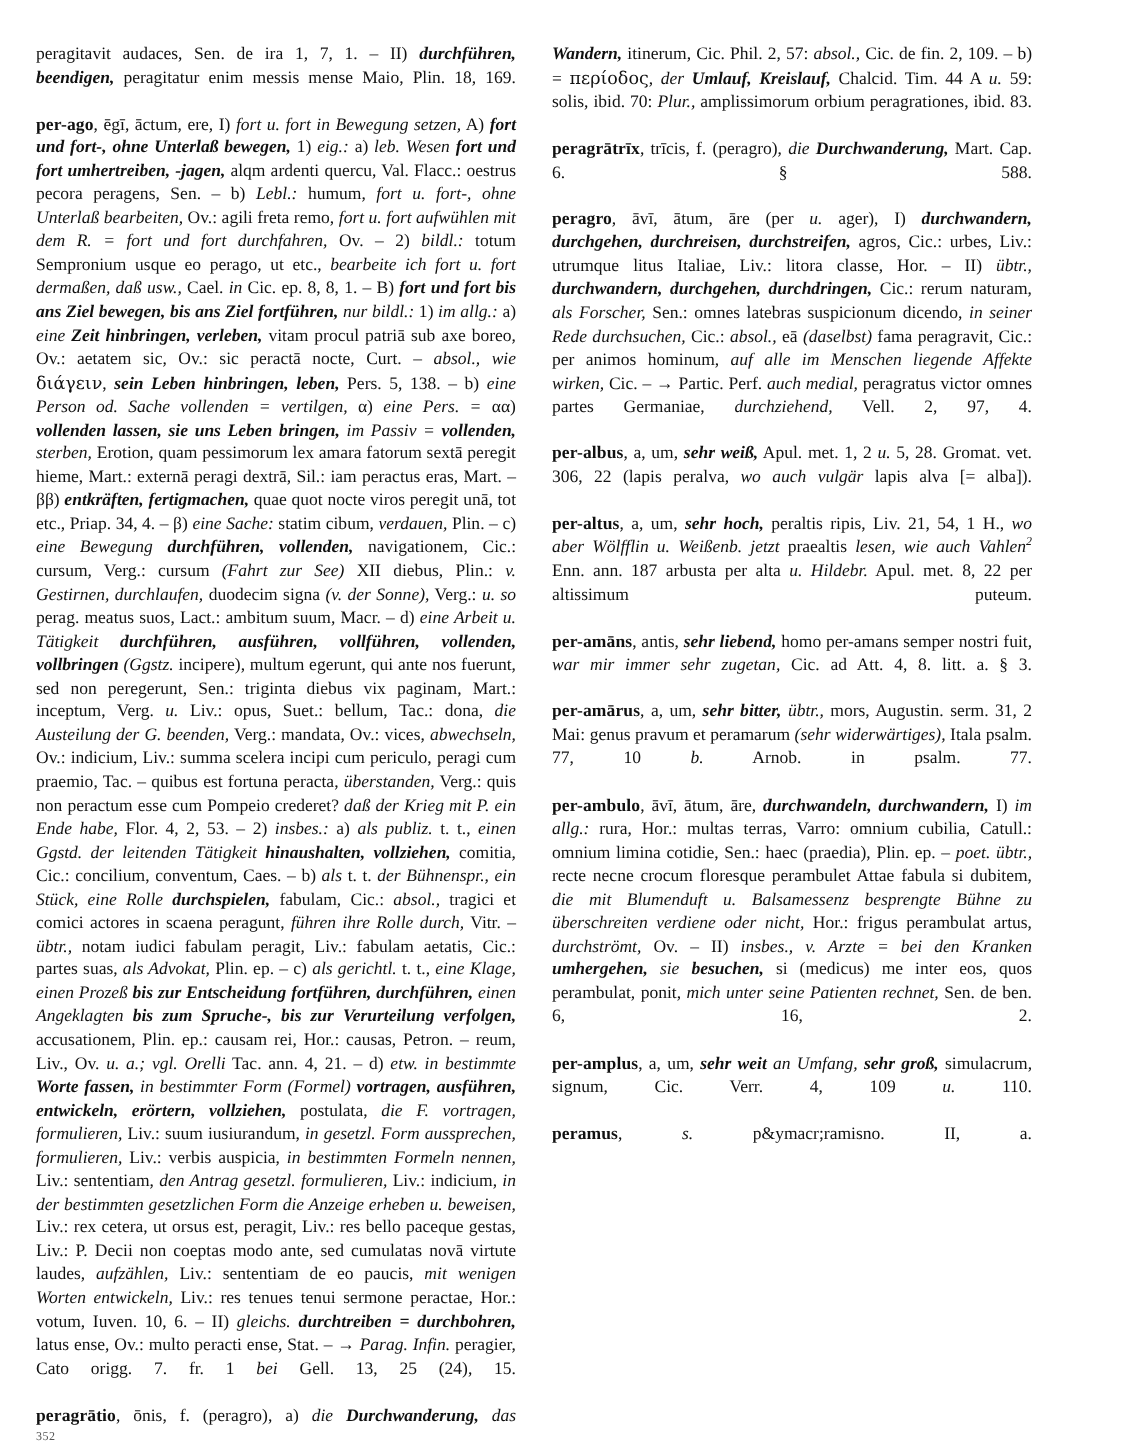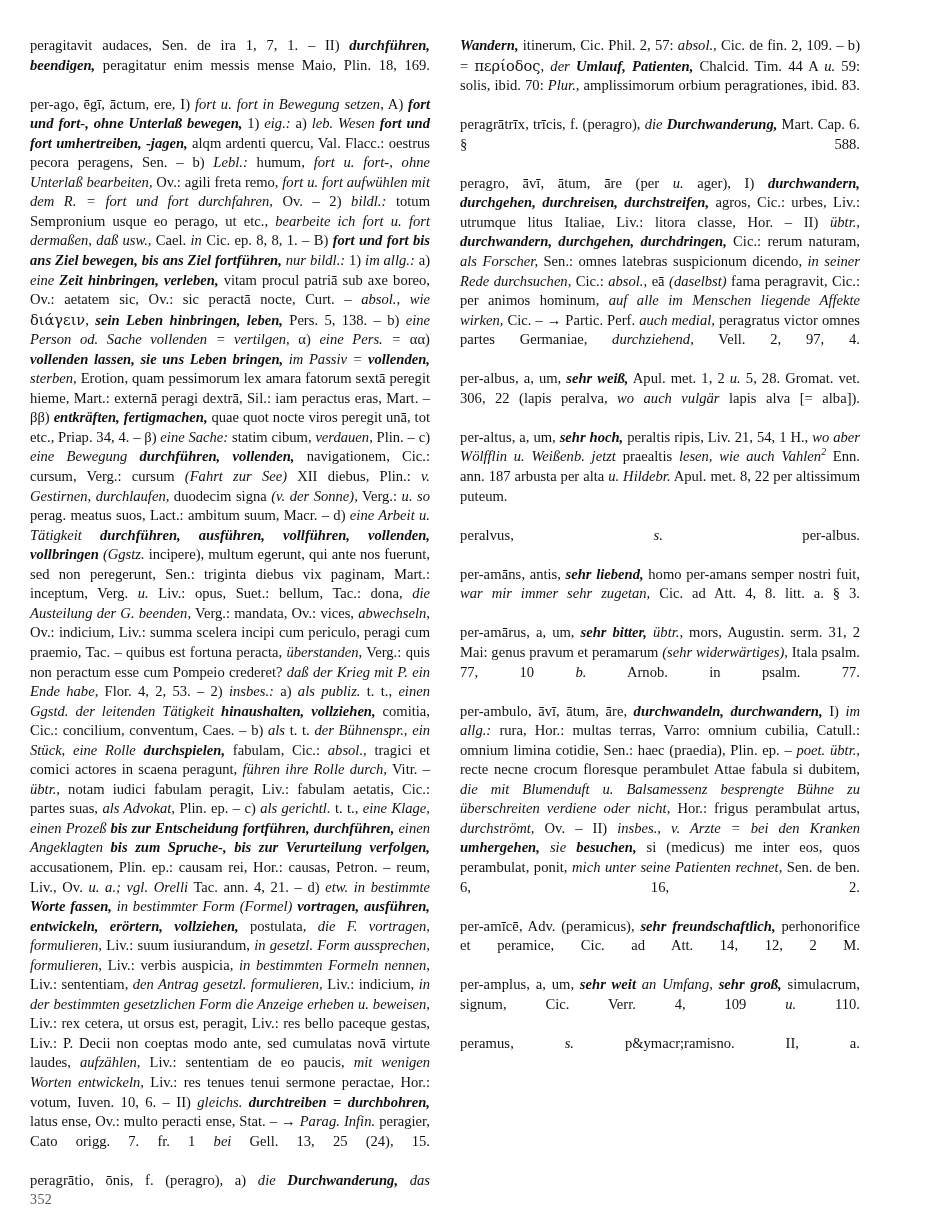--- a/index.html
+++ b/index.html
@@ -42,41 +42,41 @@
   }
   .entry {
     margin: 0;
     padding: 0;
     text-align: justify;
     text-indent: 0;
   }
   .entry + .entry { margin-top: 0; }
   
   b.hw {
-    font-weight: normal;
+    font-weight: bold;
     letter-spacing: 0.1px;
   }
   
   i.g {
     font-weight: bold;
     font-style: italic;
   }
   
   i.it {
     font-style: italic;
     font-weight: normal;
   }
   
   .gr { font-family: "DejaVu Serif", serif; font-style: normal; }
   sup { font-size: 0.68em; vertical-align: super; line-height: 0; }
   .folio {
     position: absolute;
     left: 30px;
     top: 1178px;
-    font-size: 14px;
+    font-size: 10px;
     color: #555555;
     font-family: "Liberation Serif", "DejaVu Serif", serif;
     letter-spacing: 0.4px;
   }
   
   .entry:after {
     content: "";
     display: inline-block;
     width: 100%;
   }
@@ -87,30 +87,28 @@
 <div class="page">
   <div class="columns">
 
     <div class="col">
       <p class="entry">peragitavit audaces, Sen. de ira 1, 7, 1. – II) <i class="g">durchführen, beendigen,</i> peragitatur enim messis mense Maio, Plin. 18, 169.</p>
       <p class="entry"><b class="hw">per-ago</b>, ēgī, āctum, ere, I) <i class="it">fort u. fort in Bewegung setzen,</i> A) <i class="g">fort und fort-, ohne Unterlaß bewegen,</i> 1) <i class="it">eig.:</i> a) <i class="it">leb. Wesen</i> <i class="g">fort und fort umhertreiben, -jagen,</i> alqm ardenti quercu, Val. Flacc.: oestrus pecora peragens, Sen. – b) <i class="it">Lebl.:</i> humum, <i class="it">fort u. fort-, ohne Unterlaß bearbeiten,</i> Ov.: agili freta remo, <i class="it">fort u. fort aufwühlen mit dem R. = fort und fort durchfahren,</i> Ov. – 2) <i class="it">bildl.:</i> totum Sempronium usque eo perago, ut etc., <i class="it">bearbeite ich fort u. fort dermaßen, daß usw.,</i> Cael. <i class="it">in</i> Cic. ep. 8, 8, 1. – B) <i class="g">fort und fort bis ans Ziel bewegen, bis ans Ziel fortführen,</i> <i class="it">nur bildl.:</i> 1) <i class="it">im allg.:</i> a) <i class="it">eine</i> <i class="g">Zeit hinbringen, verleben,</i> vitam procul patriā sub axe boreo, Ov.: aetatem sic, Ov.: sic peractā nocte, Curt. – <i class="it">absol., wie</i> <span class="gr">διάγειν</span>, <i class="g">sein Leben hinbringen, leben,</i> Pers. 5, 138. – b) <i class="it">eine Person od. Sache vollenden = vertilgen,</i> α) <i class="it">eine Pers. =</i> αα) <i class="g">vollenden lassen, sie uns Leben bringen,</i> <i class="it">im Passiv =</i> <i class="g">vollenden,</i> <i class="it">sterben,</i> Erotion, quam pessimorum lex amara fatorum sextā peregit hieme, Mart.: externā peragi dextrā, Sil.: iam peractus eras, Mart. – ββ) <i class="g">entkräften, fertigmachen,</i> quae quot nocte viros peregit unā, tot etc., Priap. 34, 4. – β) <i class="it">eine Sache:</i> statim cibum, <i class="it">verdauen,</i> Plin. – c) <i class="it">eine Bewegung</i> <i class="g">durchführen, vollenden,</i> navigationem, Cic.: cursum, Verg.: cursum <i class="it">(Fahrt zur See)</i> XII diebus, Plin.: <i class="it">v. Gestirnen, durchlaufen,</i> duodecim signa <i class="it">(v. der Sonne),</i> Verg.: <i class="it">u. so</i> perag. meatus suos, Lact.: ambitum suum, Macr. – d) <i class="it">eine Arbeit u. Tätigkeit</i> <i class="g">durchführen, ausführen, vollführen, vollenden, vollbringen</i> <i class="it">(Ggstz.</i> incipere), multum egerunt, qui ante nos fuerunt, sed non peregerunt, Sen.: triginta diebus vix paginam, Mart.: inceptum, Verg. <i class="it">u.</i> Liv.: opus, Suet.: bellum, Tac.: dona, <i class="it">die Austeilung der G. beenden,</i> Verg.: mandata, Ov.: vices, <i class="it">abwechseln,</i> Ov.: indicium, Liv.: summa scelera incipi cum periculo, peragi cum praemio, Tac. – quibus est fortuna peracta, <i class="it">überstanden,</i> Verg.: quis non peractum esse cum Pompeio crederet? <i class="it">daß der Krieg mit P. ein Ende habe,</i> Flor. 4, 2, 53. – 2) <i class="it">insbes.:</i> a) <i class="it">als publiz.</i> t. t., <i class="it">einen Ggstd. der leitenden Tätigkeit</i> <i class="g">hinaushalten, vollziehen,</i> comitia, Cic.: concilium, conventum, Caes. – b) <i class="it">als</i> t. t. <i class="it">der Bühnenspr., ein Stück, eine Rolle</i> <i class="g">durchspielen,</i> fabulam, Cic.: <i class="it">absol.,</i> tragici et comici actores in scaena peragunt, <i class="it">führen ihre Rolle durch,</i> Vitr. – <i class="it">übtr.,</i> notam iudici fabulam peragit, Liv.: fabulam aetatis, Cic.: partes suas, <i class="it">als Advokat,</i> Plin. ep. – c) <i class="it">als gerichtl.</i> t. t., <i class="it">eine Klage, einen Prozeß</i> <i class="g">bis zur Entscheidung fortführen, durchführen,</i> <i class="it">einen Angeklagten</i> <i class="g">bis zum Spruche-, bis zur Verurteilung verfolgen,</i> accusationem, Plin. ep.: causam rei, Hor.: causas, Petron. – reum, Liv., Ov. <i class="it">u. a.; vgl. Orelli</i> Tac. ann. 4, 21. – d) <i class="it">etw. in bestimmte</i> <i class="g">Worte fassen,</i> <i class="it">in bestimmter Form (Formel)</i> <i class="g">vortragen, ausführen, entwickeln, erörtern, vollziehen,</i> postulata, <i class="it">die F. vortragen, formulieren,</i> Liv.: suum iusiurandum, <i class="it">in gesetzl. Form aussprechen, formulieren,</i> Liv.: verbis auspicia, <i class="it">in bestimmten Formeln nennen,</i> Liv.: sententiam, <i class="it">den Antrag gesetzl. formulieren,</i> Liv.: indicium, <i class="it">in der bestimmten gesetzlichen Form die Anzeige erheben u. beweisen,</i> Liv.: rex cetera, ut orsus est, peragit, Liv.: res bello paceque gestas, Liv.: P. Decii non coeptas modo ante, sed cumulatas novā virtute laudes, <i class="it">aufzählen,</i> Liv.: sententiam de eo paucis, <i class="it">mit wenigen Worten entwickeln,</i> Liv.: res tenues tenui sermone peractae, Hor.: votum, Iuven. 10, 6. – II) <i class="it">gleichs.</i> <i class="g">durchtreiben = durchbohren,</i> latus ense, Ov.: multo peracti ense, Stat. – → <i class="it">Parag. Infin.</i> peragier, Cato origg. 7. fr. 1 <i class="it">bei</i> Gell. 13, 25 (24), 15.</p>
       <p class="entry"><b class="hw">peragrātio</b>, ōnis, f. (peragro), a) <i class="it">die</i> <i class="g">Durchwanderung,</i> <i class="it">das</i></p>
     </div>
 
     <div class="col">
-      <p class="entry"><i class="g">Wandern,</i> itinerum, Cic. Phil. 2, 57: <i class="it">absol.,</i> Cic. de fin. 2, 109. – b) = <span class="gr">περίοδος</span>, <i class="it">der</i> <i class="g">Umlauf, Patienten,</i> Chalcid. Tim. 44 A <i class="it">u.</i> 59: solis, ibid. 70: <i class="it">Plur.,</i> amplissimorum orbium peragrationes, ibid. 83.</p>
+      <p class="entry"><i class="g">Wandern,</i> itinerum, Cic. Phil. 2, 57: <i class="it">absol.,</i> Cic. de fin. 2, 109. – b) = <span class="gr">περίοδος</span>, <i class="it">der</i> <i class="g">Umlauf, Kreislauf,</i> Chalcid. Tim. 44 A <i class="it">u.</i> 59: solis, ibid. 70: <i class="it">Plur.,</i> amplissimorum orbium peragrationes, ibid. 83.</p>
       <p class="entry"><b class="hw">peragrātrīx</b>, trīcis, f. (peragro), <i class="it">die</i> <i class="g">Durchwanderung,</i> Mart. Cap. 6. § 588.</p>
       <p class="entry"><b class="hw">peragro</b>, āvī, ātum, āre (per <i class="it">u.</i> ager), I) <i class="g">durchwandern, durchgehen, durchreisen, durchstreifen,</i> agros, Cic.: urbes, Liv.: utrumque litus Italiae, Liv.: litora classe, Hor. – II) <i class="it">übtr.,</i> <i class="g">durchwandern, durchgehen, durchdringen,</i> Cic.: rerum naturam, <i class="it">als Forscher,</i> Sen.: omnes latebras suspicionum dicendo, <i class="it">in seiner Rede durchsuchen,</i> Cic.: <i class="it">absol.,</i> eā <i class="it">(daselbst)</i> fama peragravit, Cic.: per animos hominum, <i class="it">auf alle im Menschen liegende Affekte wirken,</i> Cic. – → Partic. Perf. <i class="it">auch medial,</i> peragratus victor omnes partes Germaniae, <i class="it">durchziehend,</i> Vell. 2, 97, 4.</p>
       <p class="entry"><b class="hw">per-albus</b>, a, um, <i class="g">sehr weiß,</i> Apul. met. 1, 2 <i class="it">u.</i> 5, 28. Gromat. vet. 306, 22 (lapis peralva, <i class="it">wo auch vulgär</i> lapis alva [= alba]).</p>
       <p class="entry"><b class="hw">per-altus</b>, a, um, <i class="g">sehr hoch,</i> peraltis ripis, Liv. 21, 54, 1 H., <i class="it">wo aber Wölfflin u. Weißenb. jetzt</i> praealtis <i class="it">lesen, wie auch Vahlen<sup>2</sup></i> Enn. ann. 187 arbusta per alta <i class="it">u. Hildebr.</i> Apul. met. 8, 22 per altissimum puteum.</p>
-      <p class="entry"><b class="hw">peralvus</b>, <i class="it">s.</i> per-albus.</p>
       <p class="entry"><b class="hw">per-amāns</b>, antis, <i class="g">sehr liebend,</i> homo per-amans semper nostri fuit, <i class="it">war mir immer sehr zugetan,</i> Cic. ad Att. 4, 8. litt. a. § 3.</p>
       <p class="entry"><b class="hw">per-amārus</b>, a, um, <i class="g">sehr bitter,</i> <i class="it">übtr.,</i> mors, Augustin. serm. 31, 2 Mai: genus pravum et peramarum <i class="it">(sehr widerwärtiges),</i> Itala psalm. 77, 10 <i class="it">b.</i> Arnob. in psalm. 77.</p>
       <p class="entry"><b class="hw">per-ambulo</b>, āvī, ātum, āre, <i class="g">durchwandeln, durchwandern,</i> I) <i class="it">im allg.:</i> rura, Hor.: multas terras, Varro: omnium cubilia, Catull.: omnium limina cotidie, Sen.: haec (praedia), Plin. ep. – <i class="it">poet. übtr.,</i> recte necne crocum floresque perambulet Attae fabula si dubitem, <i class="it">die mit Blumenduft u. Balsamessenz besprengte Bühne zu überschreiten verdiene oder nicht,</i> Hor.: frigus perambulat artus, <i class="it">durchströmt,</i> Ov. – II) <i class="it">insbes., v. Arzte = bei den Kranken</i> <i class="g">umhergehen,</i> <i class="it">sie</i> <i class="g">besuchen,</i> si (medicus) me inter eos, quos perambulat, ponit, <i class="it">mich unter seine Patienten rechnet,</i> Sen. de ben. 6, 16, 2.</p>
-      <p class="entry"><b class="hw">per-amīcē</b>, Adv. (peramicus), <i class="g">sehr freundschaftlich,</i> perhonorifice et peramice, Cic. ad Att. 14, 12, 2 M.</p>
       <p class="entry"><b class="hw">per-amplus</b>, a, um, <i class="g">sehr weit</i> <i class="it">an Umfang,</i> <i class="g">sehr groß,</i> simulacrum, signum, Cic. Verr. 4, 109 <i class="it">u.</i> 110.</p>
       <p class="entry"><b class="hw">peramus</b>, <i class="it">s.</i> p&amp;ymacr;ramisno. II, a.</p>
 
     </div>
 
   </div>
 
   <div class="folio">352</div>
 </div>
 

